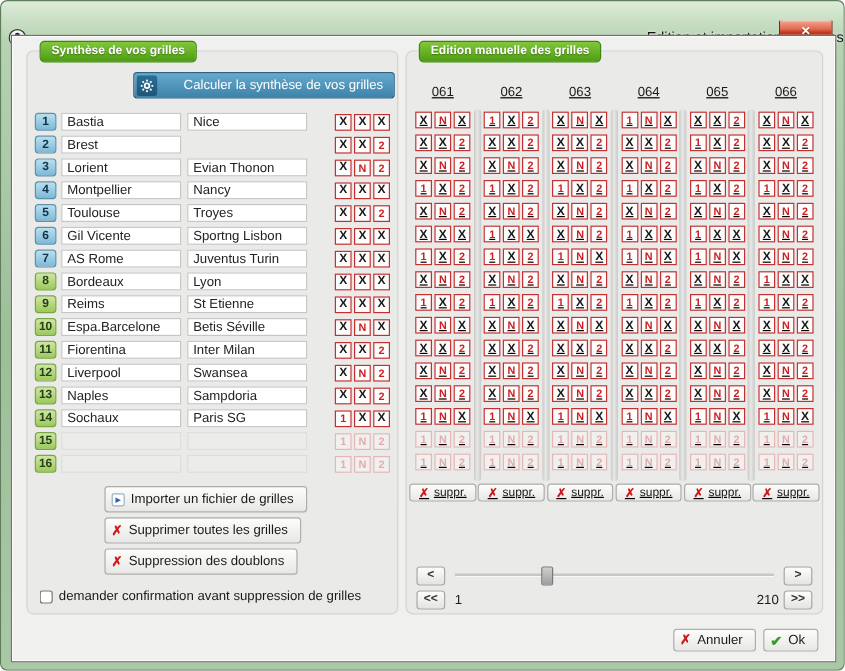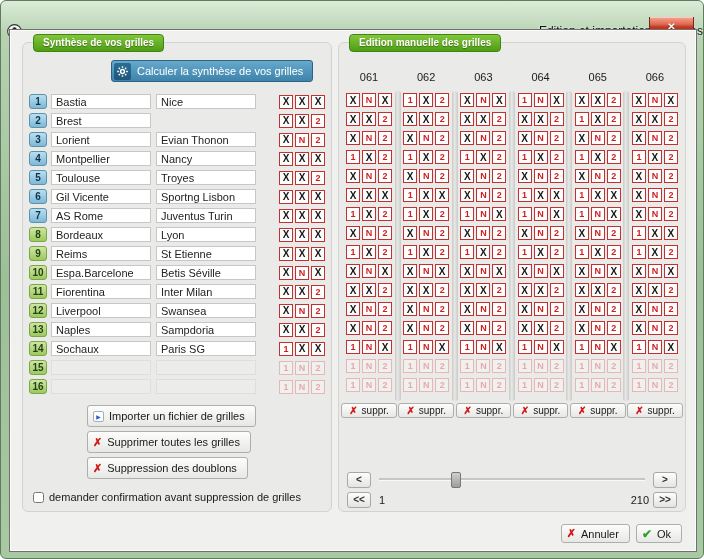--- a/index.html
+++ b/index.html
@@ -17,21 +17,21 @@
     box-shadow:inset 0 1px 0 rgba(255,255,255,.45); cursor:pointer; }
   .client { position:absolute; left:8px; top:28px; width:688px; height:523px; background:#f0f0ef;
     border:1px solid #707070; box-shadow:inset 0 0 0 1px #fbfbfa; }
   .panel { position:absolute; top:12px; height:470px; background:#eaeae8; border:1px solid #d3d3d0; border-radius:6px; }
   .panel-left { left:12px; width:310px; }
   .panel-right { left:328px; width:348px; }
   .badge { position:absolute; top:-9px; left:10px; padding:2px 9px 3px;
     background:linear-gradient(180deg,#82c63c,#4f9d13); border:1px solid #3f8513; border-radius:4px;
     color:#fff; font-size:10px; font-weight:bold; text-shadow:0 1px 1px rgba(0,0,0,.35); white-space:nowrap; }
 
-  .calc-btn { position:absolute; left:88px; top:17px; height:22px; display:flex; align-items:center; gap:6px;
+  .calc-btn { position:absolute; left:88px; top:17px; height:22px; display:flex; align-items:center; gap:22px;
     padding:0 9px 0 2px; background:linear-gradient(180deg,#66a9cd,#3e83aa); border:1px solid #2e6384;
     border-radius:3px; color:#fff; font-size:11px; cursor:pointer; font-family:inherit; }
   .calc-icon { width:17px; height:17px; background:linear-gradient(180deg,#2a6e95,#1f5679); border-radius:2px;
     display:flex; align-items:center; justify-content:center; }
 
   .rows { position:absolute; left:6px; top:50px; right:6px; }
   .row { display:flex; align-items:center; height:17px; margin-bottom:2px; }
   .num { width:18px; height:15px; margin-right:4px; border-radius:3px; font-size:10px; font-weight:bold;
     display:flex; align-items:center; justify-content:center; color:#12324a; }
   .num-blue { background:linear-gradient(180deg,#b9dff0,#7db9d6); border:1px solid #5d92ae; }
@@ -50,21 +50,21 @@
     background:linear-gradient(180deg,#fdfdfc,#e7e7e5); border:1px solid #aeaeac; border-radius:3px;
     font-size:11px; color:#1a1a1a; cursor:pointer; font-family:inherit; }
   .play-box { width:11px; height:11px; border:1px solid #9ab0c4; background:#fff; display:flex; align-items:center;
     justify-content:center; font-size:6px; color:#2a5fc4; border-radius:2px; }
   .redx { color:#d01818; font-weight:bold; font-size:11px; }
   .greencheck { color:#2f9e25; font-weight:bold; font-size:12px; }
 
   .confirm { position:absolute; left:10px; top:448px; display:flex; align-items:center; gap:5px; font-size:11px; color:#1a1a1a; }
   .confirm input { width:11px; height:11px; margin:0; }
 
-  .grid { position:absolute; left:5px; top:24px; right:5px; display:flex; justify-content:space-between; }
+  .grid { position:absolute; left:5px; top:24px; right:5px; display:flex; justify-content:space-between;text-decoration:underline; }
   .gcol { width:50px; display:flex; flex-direction:column; align-items:center; }
   .ghead { height:20px; margin-bottom:6px; font-size:11px; color:#1a1a1a; display:flex; align-items:center; }
   .mrow { display:flex; gap:2px; height:14px; margin-bottom:5px; }
   .gdivider { width:6px; height:310px; margin-top:24px; background:linear-gradient(90deg,#c9c9c7,#e8e8e6 45%,#c9c9c7); border-radius:3px; }
   .suppr-btn { margin-top:6px; height:15px; display:flex; align-items:center; gap:4px; padding:0 7px;
     background:linear-gradient(180deg,#fdfdfc,#e7e7e5); border:1px solid #aeaeac; border-radius:3px;
     font-size:10px; color:#1a1a1a; cursor:pointer; font-family:inherit; }
   .suppr-btn .redx { font-size:10px; }
 
   .slider-row { position:absolute; left:8px; right:8px; top:428px; height:17px; display:flex; align-items:center; }

